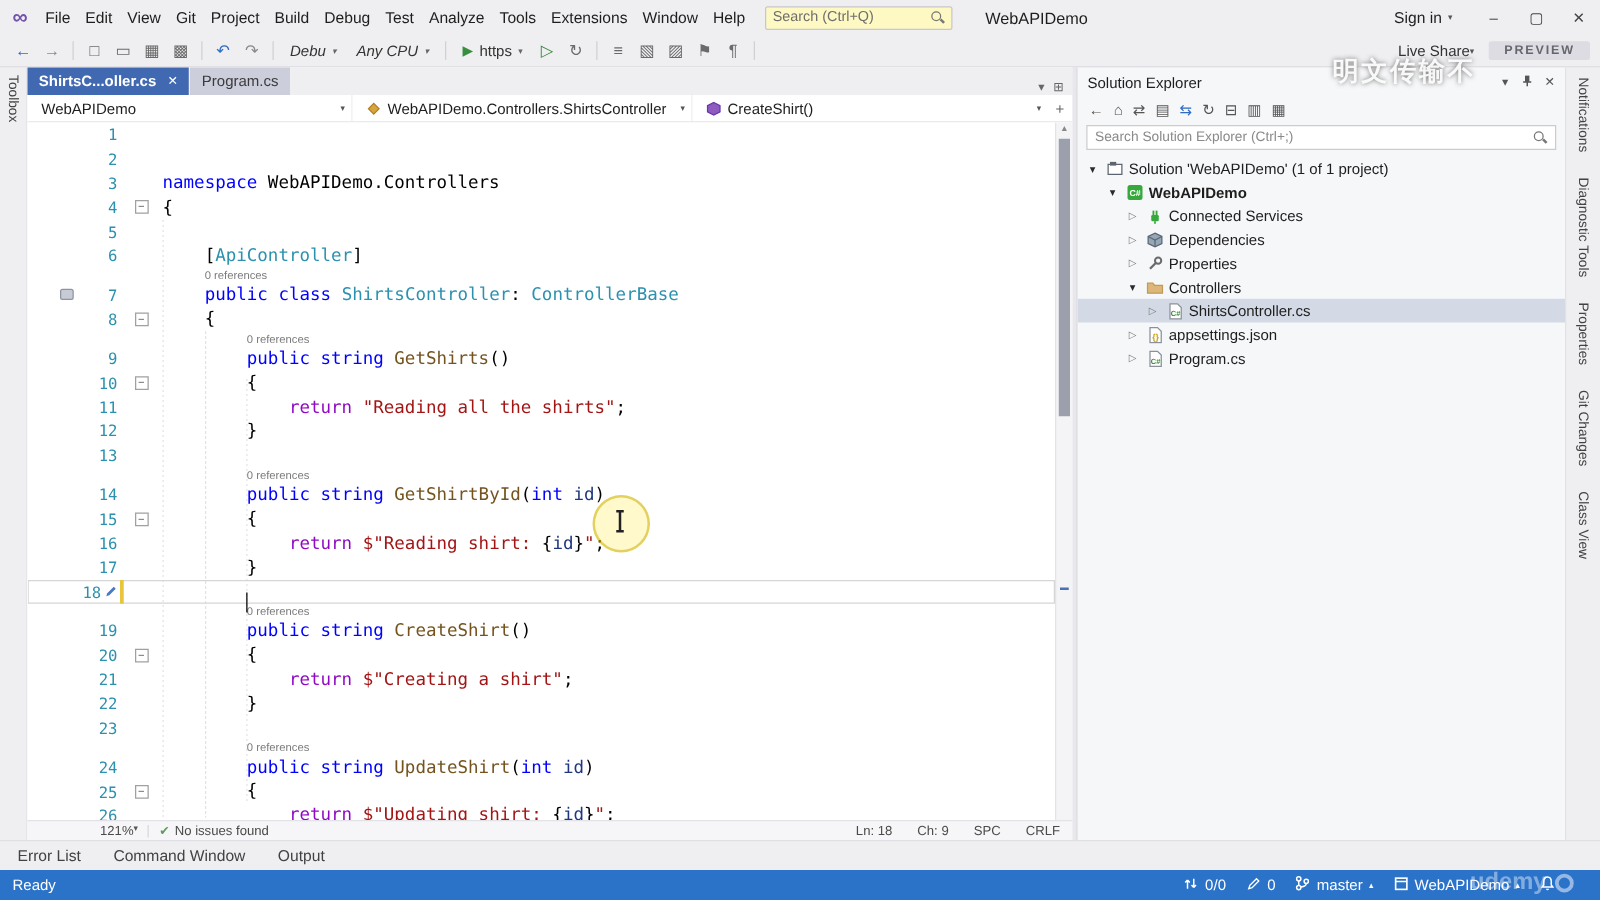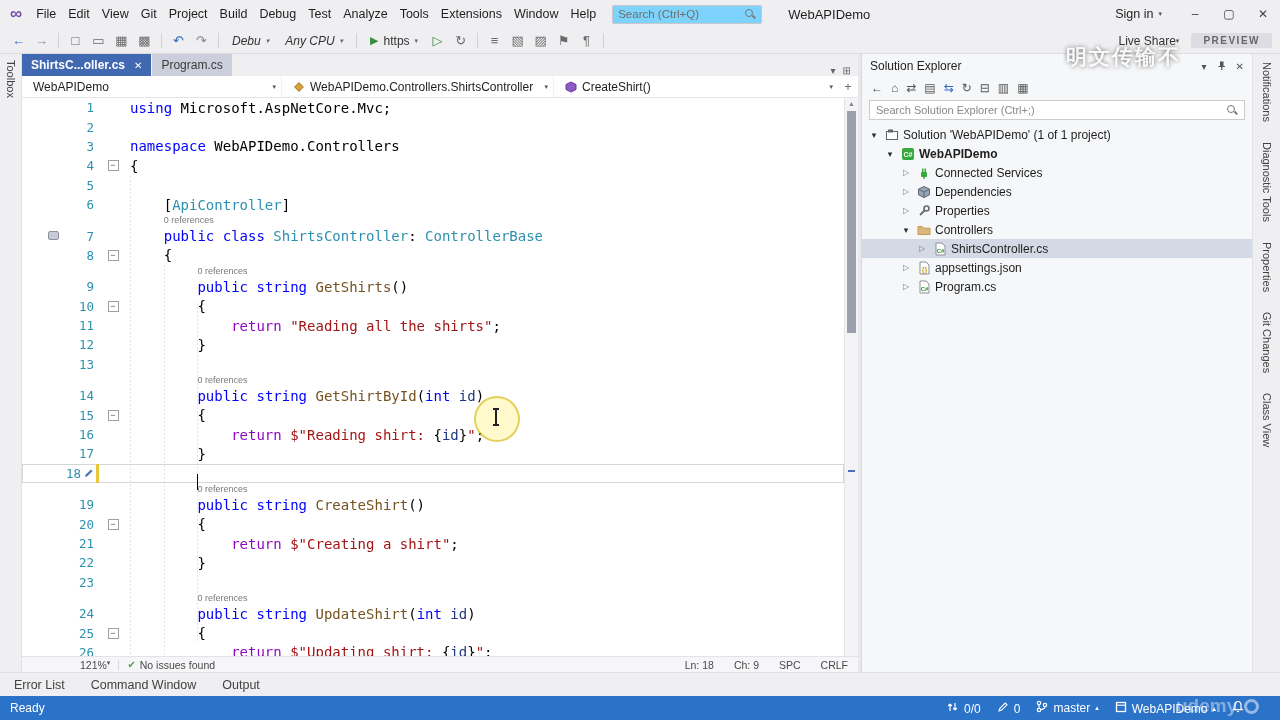--- a/index.html
+++ b/index.html
@@ -5,21 +5,21 @@
 *{margin:0;padding:0;box-sizing:border-box;}
 html,body{width:1280px;height:720px;overflow:hidden;}
 body{font-family:"Liberation Sans",sans-serif;}
 .window{position:relative;width:1280px;height:720px;background:#EFEFF2;color:#1E1E1E;font-size:13px;overflow:hidden;}
 
 
 .titlebar{position:absolute;top:0;left:0;right:0;height:28px;display:flex;align-items:center;background:#EFEFF2;}
 .vslogo{color:#7252AA;font-size:17px;margin:0 8px 0 10px;font-weight:bold;}
 .menubar{display:flex;}
 .menu-item{padding:0 6px;font-size:12.5px;line-height:28px;cursor:default;white-space:nowrap;}
-.qsearch{width:150px;height:19px;border:1px solid #C8C8CC;background:#7dd3fc;border-radius:2px;margin-left:10px;display:flex;align-items:center;padding:0 5px;color:#6E6E6E;font-size:11.5px;}
+.qsearch{width:150px;height:19px;border:1px solid #C8C8CC;background:#fef9c3;border-radius:2px;margin-left:10px;display:flex;align-items:center;padding:0 5px;color:#6E6E6E;font-size:11.5px;}
 .qs-text{flex:1;white-space:nowrap;overflow:hidden;}
 .mag{position:relative;width:12px;height:12px;flex:0 0 12px;}
 .mag::before{content:'';position:absolute;left:1px;top:1px;width:6px;height:6px;border:1.4px solid #777;border-radius:50%;}
 .mag::after{content:'';position:absolute;left:8px;top:8px;width:4px;height:1.6px;background:#777;transform:rotate(45deg);}
 .apptitle{margin-left:26px;font-size:13px;white-space:nowrap;}
 .signin{margin-left:auto;font-size:12.5px;display:flex;gap:5px;align-items:center;white-space:nowrap;}
 .cdn{font-size:7px;color:#555;}
 .winbtns{display:flex;margin-left:16px;}
 .winbtns span{width:34px;text-align:center;font-size:12px;color:#444;line-height:28px;}
 
@@ -103,21 +103,21 @@
 .tree-row.selected{background:#D4DAE5;}
 .tree-arrow{width:12px;font-size:8px;color:#7A7A7A;text-align:center;flex:0 0 12px;}
 .tree-arrow.exp{color:#2B2B2B;font-size:9px;}
 .tree-icon{display:inline-flex;width:15px;justify-content:center;flex:0 0 15px;}
 .tree-label{white-space:nowrap;}
 .tree-label.bold{font-weight:bold;}
 
 
 .bottom-tabs{position:absolute;left:0;right:0;bottom:24px;height:24px;background:#EFEFF2;display:flex;align-items:center;gap:26px;padding-left:14px;font-size:12.5px;color:#424242;border-top:1px solid #E0E0E4;}
 .statusbar{position:absolute;left:0;right:0;bottom:0;height:24px;background:#2B72C9;color:#fff;display:flex;align-items:center;font-size:12px;padding:0 10px;}
-.sb-right{margin-left:auto;display:flex;align-items:flex-end;gap:16px;padding-right:26px;}
+.sb-right{margin-left:auto;display:flex;align-items:center;gap:16px;padding-right:26px;}
 .sb-item{display:flex;align-items:center;gap:5px;white-space:nowrap;}
 .sb-caret{font-size:7px;}
 
 
 .wm-top{position:absolute;left:1066px;top:35px;font-size:21px;font-weight:bold;color:rgba(255,255,255,.92);text-shadow:0 0 4px rgba(90,90,90,.85);letter-spacing:2px;z-index:60;pointer-events:none;margin-top:8px;}
 .wm-bottom{position:absolute;left:1176px;top:695px;z-index:60;display:flex;align-items:center;gap:7px;pointer-events:none;}
 .wm-bottom .wm-text{font-size:19px;font-weight:bold;color:rgba(255,255,255,.42);}
 .wm-ring{width:15px;height:15px;border:3px solid rgba(255,255,255,.5);border-radius:50%;}
 </style>
 </head>
@@ -252,21 +252,20 @@
 
     <div class="code-area">
       <div class="guide" style="left:108px;top:78px;height:478px;"></div>
       <div class="guide" style="left:141.7px;top:167px;height:389px;"></div>
       <div class="guide" style="left:175.4px;top:205px;height:340px;"></div>
       <div class="code-lines" id="code-lines">
           <div class="code-row">
             <span class="ln">1</span>
             <span class="chg"></span>
             <span class="fold"></span>
-            <span class="codetext"><span class="tok-kw">using</span><span class="tok-pln"> Microsoft.AspNetCore.Mvc;</span></span>
           </div>
           <div class="code-row">
             <span class="ln">2</span>
             <span class="chg"></span>
             <span class="fold"></span>
             <span class="codetext"></span>
           </div>
           <div class="code-row">
             <span class="ln">3</span>
             <span class="chg"></span>

